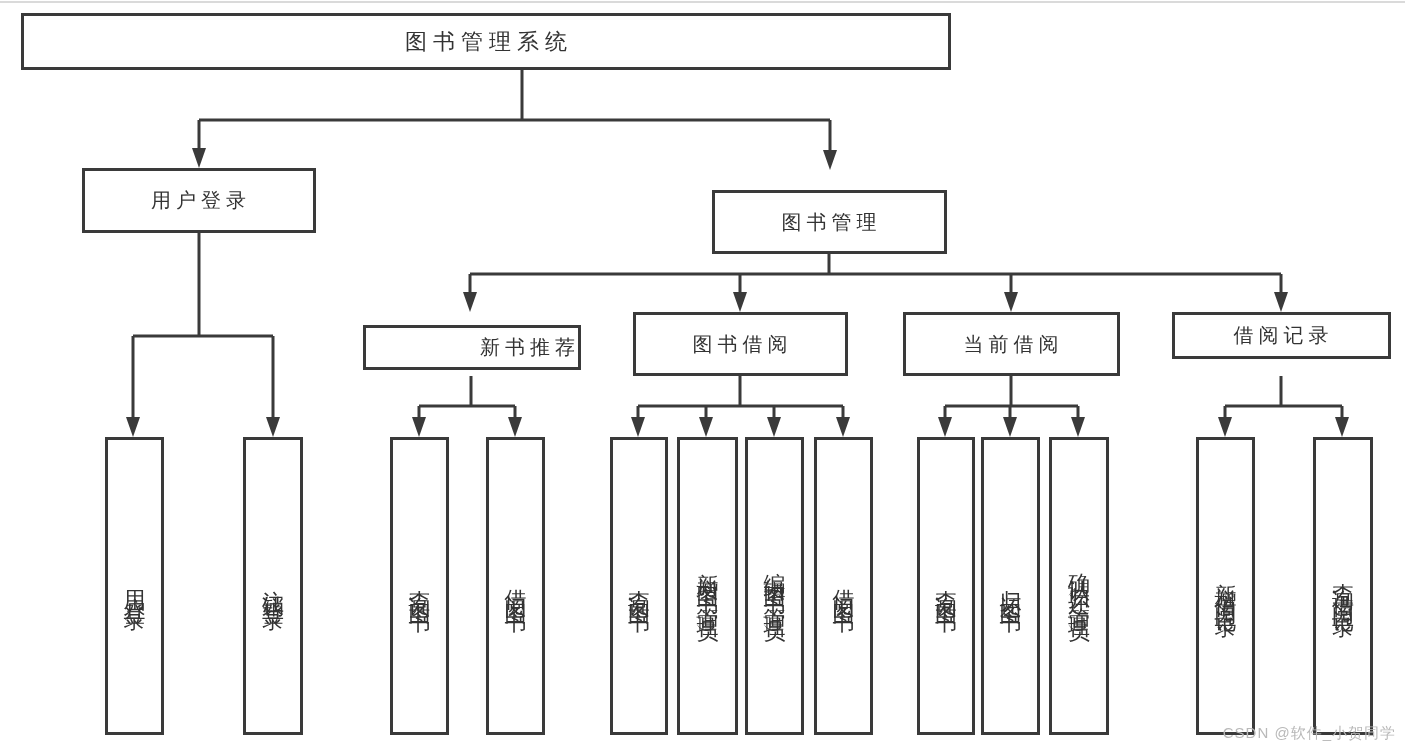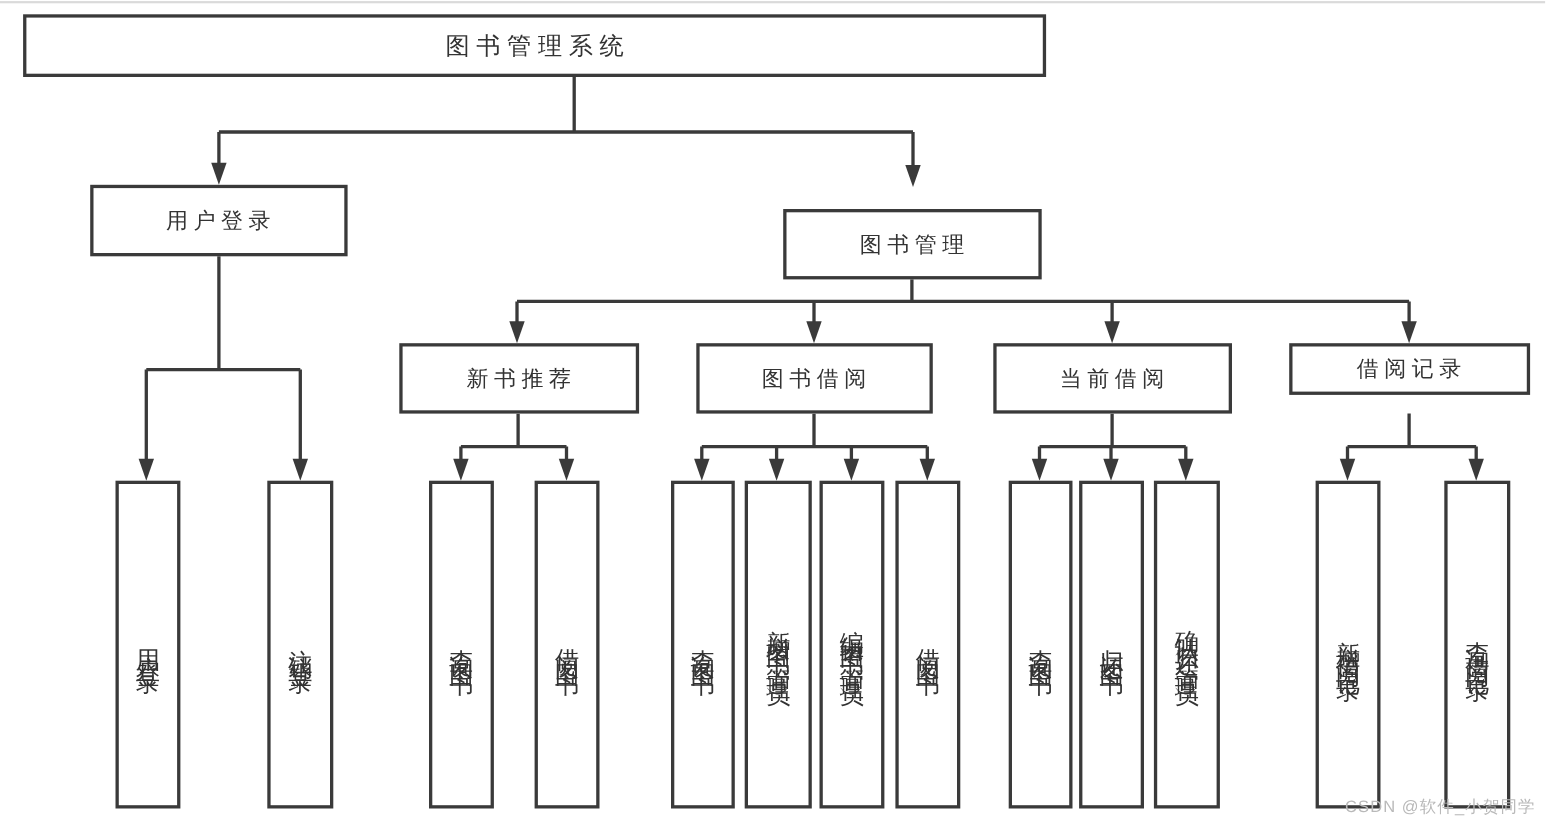--- a/index.html
+++ b/index.html
@@ -106,21 +106,21 @@
     <span class="title-label">图书管理系统</span>
   </div>
 
   <div class="box" style="left:82px;top:168px;width:234px;height:65px;">
     <span class="h-label">用户登录</span>
   </div>
   <div class="box" style="left:712px;top:170px;width:235px;height:64px;margin-top:20px;">
     <span class="h-label">图书管理</span>
   </div>
 
-  <div class="box" style="left:363px;top:312px;width:218px;height:64px;">
+  <div class="box" style="left:363px;top:325px;width:218px;height:45px;justify-content:flex-end;">
     <span class="h-label">新书推荐</span>
   </div>
   <div class="box" style="left:903px;top:312px;width:217px;height:64px;">
     <span class="h-label">当前借阅</span>
   </div>
   <div class="box" style="left:633px;top:312px;width:215px;height:64px;">
     <span class="h-label">图书借阅</span>
   </div>
   <div class="box" style="left:1172px;top:312px;width:219px;height:47px;">
     <span class="h-label">借阅记录</span>

